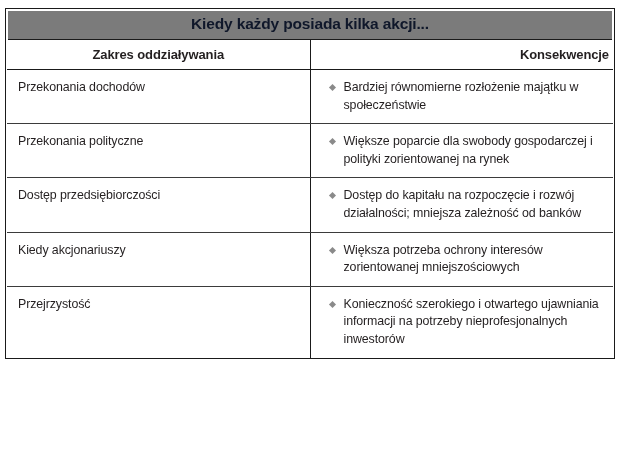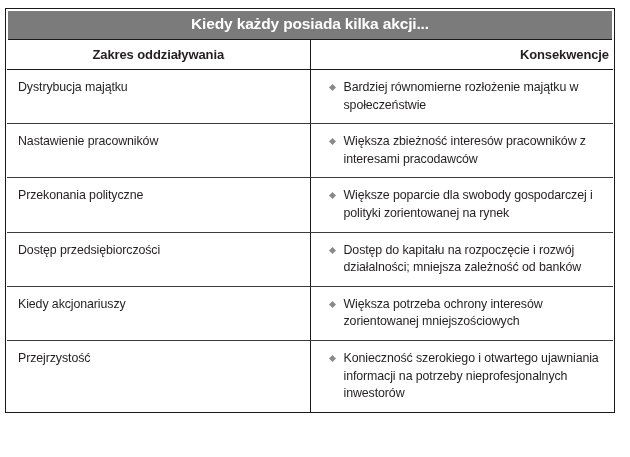--- a/index.html
+++ b/index.html
@@ -27,21 +27,21 @@
 
   table.matrix {
     width: 100%;
     border-collapse: collapse;
     table-layout: fixed;
   }
 
   
   tr.title-row td {
     background: #7b7b7b;
-    color: #ffffff;
+    color: #0f172a;
     text-align: center;
     font-weight: bold;
     font-size: 15.5px;
     letter-spacing: -0.15px;
     height: 24px;
     padding: 1px 6px 3px 6px;
     border-bottom: 1.4px solid #1a1a1a;
     border-top: 2.5px solid #ffffff;
     border-left: 2.5px solid #ffffff;
     border-right: 2.5px solid #ffffff;
@@ -118,41 +118,30 @@
         <td colspan="2">Kiedy każdy posiada kilka akcji...</td>
       </tr>
 
       <tr class="head-row">
         <td class="head-left">Zakres oddziaływania</td>
         <td class="head-right">Konsekwencje</td>
       </tr>
 
       <tr class="data-row">
         <td class="scope-cell">
-          <div class="scope-text">Dystrybucja majątku</div>
+          <div class="scope-text">Przekonania dochodów</div>
         </td>
         <td class="consequence-cell">
           <div class="bullet-line">
             <span class="dia"></span>
             <span>Bardziej równomierne rozłożenie majątku w społeczeństwie</span>
           </div>
         </td>
       </tr>
 
-      <tr class="data-row">
-        <td class="scope-cell">
-          <div class="scope-text">Nastawienie pracowników</div>
-        </td>
-        <td class="consequence-cell">
-          <div class="bullet-line">
-            <span class="dia"></span>
-            <span>Większa zbieżność interesów pracowników z interesami pracodawców</span>
-          </div>
-        </td>
-      </tr>
 
       <tr class="data-row">
         <td class="scope-cell">
           <div class="scope-text">Przekonania polityczne</div>
         </td>
         <td class="consequence-cell">
           <div class="bullet-line">
             <span class="dia"></span>
             <span>Większe poparcie dla swobody gospodarczej i polityki zorientowanej na rynek</span>
           </div>

